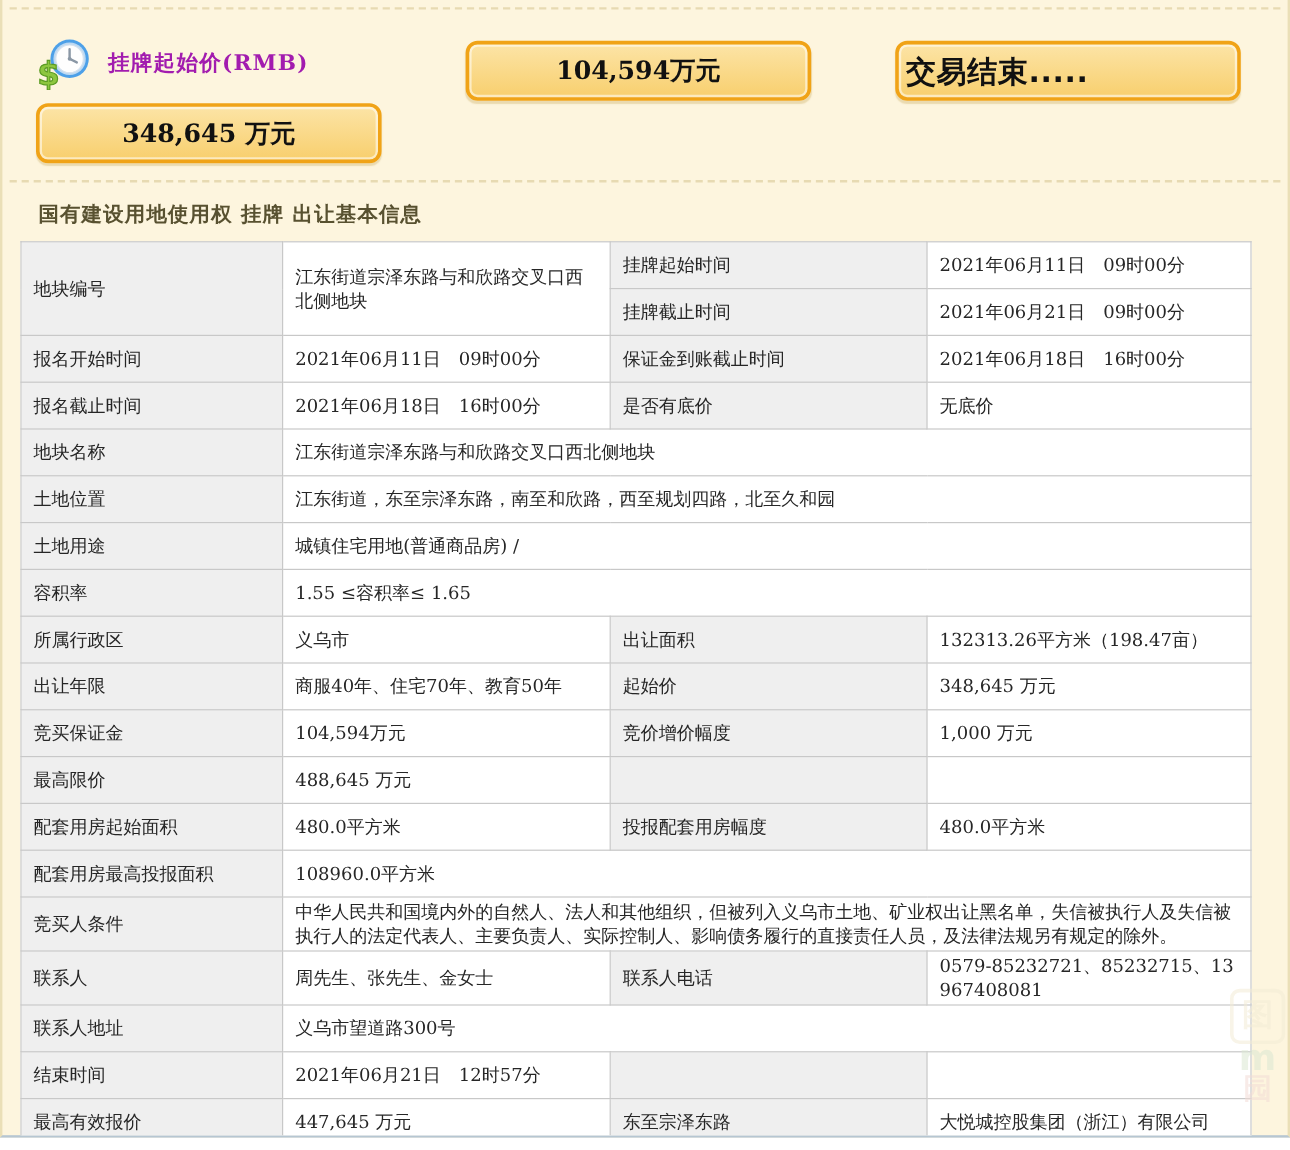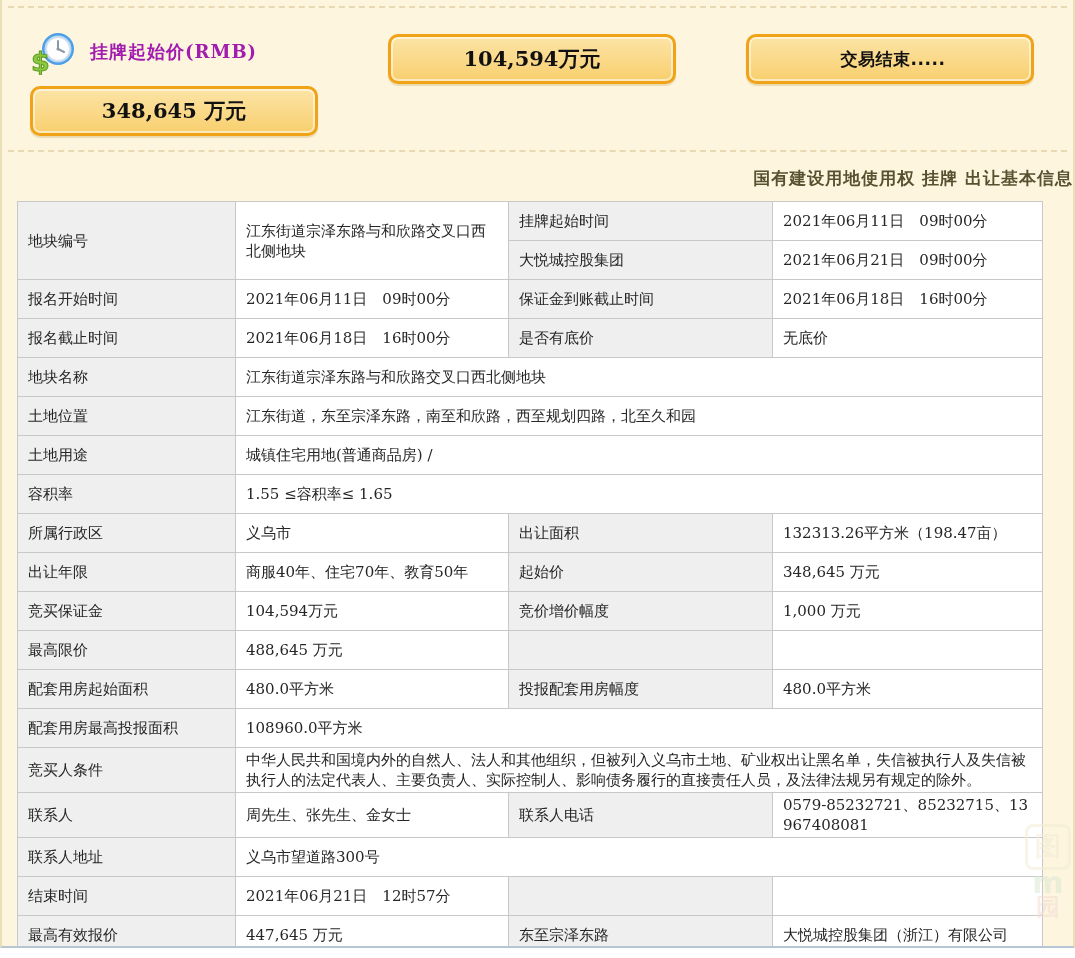--- a/index.html
+++ b/index.html
@@ -18,27 +18,27 @@
   .stat-head{display:flex;align-items:center;gap:12px;height:52px;}
   .stat-label{color:#a21caf;font-weight:bold;font-size:18px;font-family:"DejaVu Serif",serif;letter-spacing:1px;}
   .stat-box{
     margin-top:8px;height:50px;box-sizing:border-box;
     border:3px solid #f0a317;border-radius:10px;
     background:linear-gradient(#fce4a6,#f8cf6e);
     box-shadow:inset 0 0 0 2px rgba(255,255,255,.55), 0 2px 1px rgba(180,140,40,.25);
     display:flex;align-items:center;justify-content:center;
     font-family:"DejaVu Serif",serif;font-weight:bold;font-size:21px;color:#111;
   }
-  .stat-box.left{justify-content:center;padding-left:6px;
-    font-family:"DejaVu Sans",sans-serif;font-size:17px;letter-spacing:0.5px;}
+  .stat-box.left{justify-content:flex-start;padding-left:6px;
+    font-family:"DejaVu Sans",sans-serif;font-size:25px;letter-spacing:0.5px;}
   .divider{margin:14px 6px 0 6px;border-top:2px dashed #e7dab2;}
   
   .section-title{
     margin:0;padding:15px 0 11px 30px;
-    font-size:17px;font-weight:bold;color:#585130;letter-spacing:1px;text-align:right;
+    font-size:17px;font-weight:bold;color:#585130;letter-spacing:1px;
   }
   
   table.info{
     margin-left:15px;width:1025px;border-collapse:collapse;table-layout:fixed;
     font-family:"DejaVu Serif",serif;font-size:15px;color:#262626;
     background:#ffffff;
   }
   table.info td{
     border:1px solid #c8c8c8;height:34px;padding:2px 10px;
     vertical-align:middle;line-height:20px;word-break:break-all;
@@ -108,21 +108,21 @@
         <col style="width:270px">
       </colgroup>
     <tbody>
     <tr>
       <td class="lbl" rowspan="2">地块编号</td>
       <td class="val" rowspan="2">江东街道宗泽东路与和欣路交叉口西北侧地块</td>
       <td class="lbl">挂牌起始时间</td>
       <td class="val">2021年06月11日　09时00分</td>
     </tr>
     <tr>
-      <td class="lbl">大悦城控股集团</td>
+      <td class="lbl">挂牌截止时间</td>
       <td class="val">2021年06月21日　09时00分</td>
     </tr>
     <tr>
       <td class="lbl">报名开始时间</td>
       <td class="val">2021年06月11日　09时00分</td>
       <td class="lbl">保证金到账截止时间</td>
       <td class="val">2021年06月18日　16时00分</td>
     </tr>
     <tr>
       <td class="lbl">报名截止时间</td>

